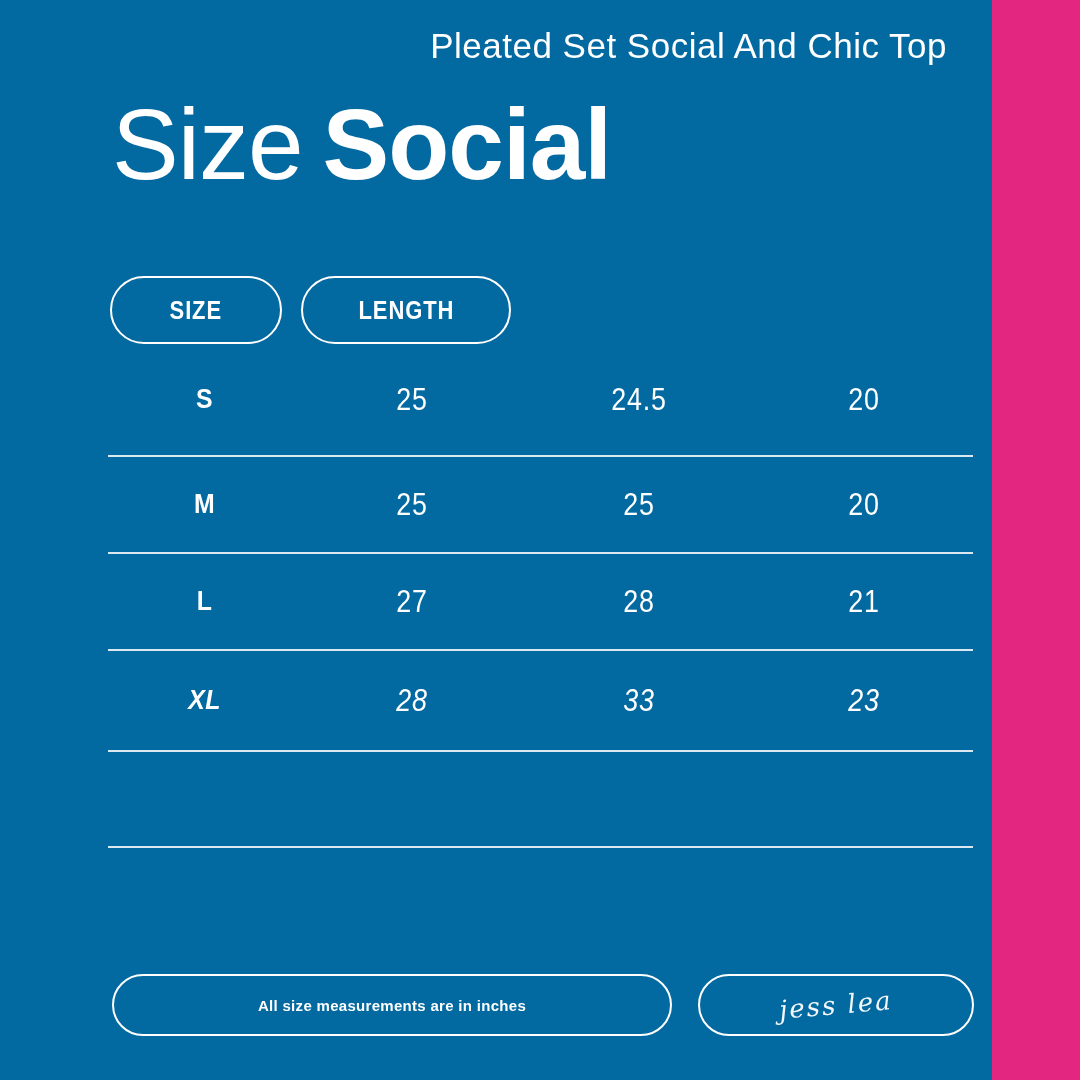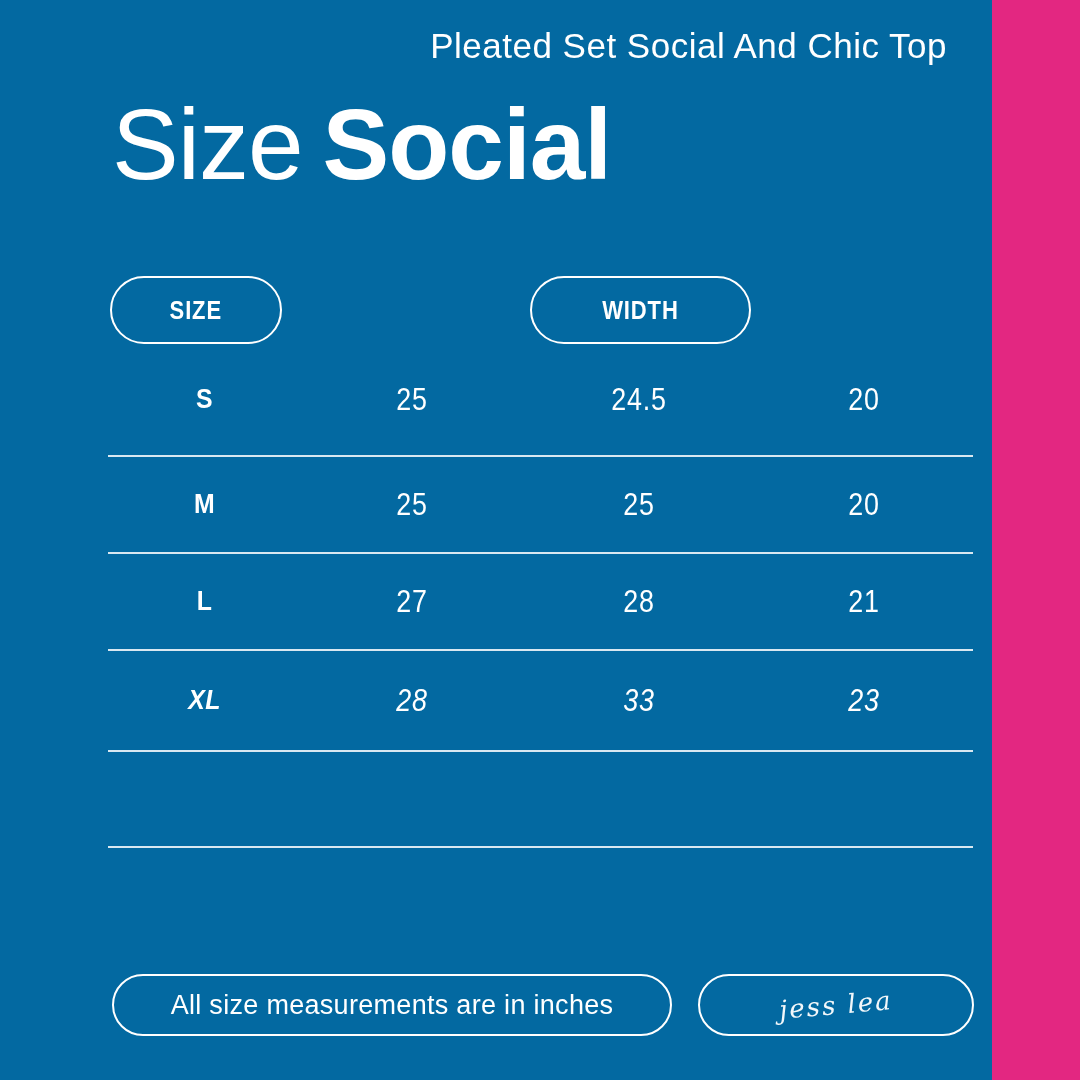--- a/index.html
+++ b/index.html
@@ -88,21 +88,21 @@
     transform: scaleX(0.84);
   }
   .cell.size-cell {
     font-size: 27px;
     font-weight: 700;
     letter-spacing: 0.5px;
     transform: scaleX(0.92);
   }
 
   .note-pill { left: 112px; top: 974px; width: 560px; height: 62px; border-radius: 31px; }
-  .note-pill .note-text { font-size: 27px; font-weight: 400; letter-spacing: 0.3px; }
+  .note-pill .note-text { font-size: 15px; font-weight: 700; letter-spacing: 0.3px; }
 
   .signature-pill { left: 698px; top: 974px; width: 276px; height: 62px; border-radius: 31px; }
   .signature-text {
     font-family: "DejaVu Serif", serif;
     font-style: italic;
     font-size: 26px;
     letter-spacing: 2px;
     opacity: 0.95;
     transform: rotate(-5deg);
     display: inline-block;
@@ -113,22 +113,22 @@
 
 <div class="canvas">
 
   <div class="product-title">Pleated Set Social And Chic Top</div>
 
   <h1 class="page-title"><span>Size</span><span class="bold">Social</span></h1>
 
   <div class="pill col-pill c0">
     <span class="pill-label">SIZE</span>
   </div>
-  <div class="pill col-pill c2">
-    <span class="pill-label">WIDTH</span>
+  <div class="pill col-pill c1">
+    <span class="pill-label">LENGTH</span>
   </div>
 
   <div class="table">
     <div class="row r1">
       <div class="cell size-cell">S</div>
       <div class="cell">25</div>
       <div class="cell">24.5</div>
       <div class="cell">20</div>
     </div>
     <div class="row r2">

